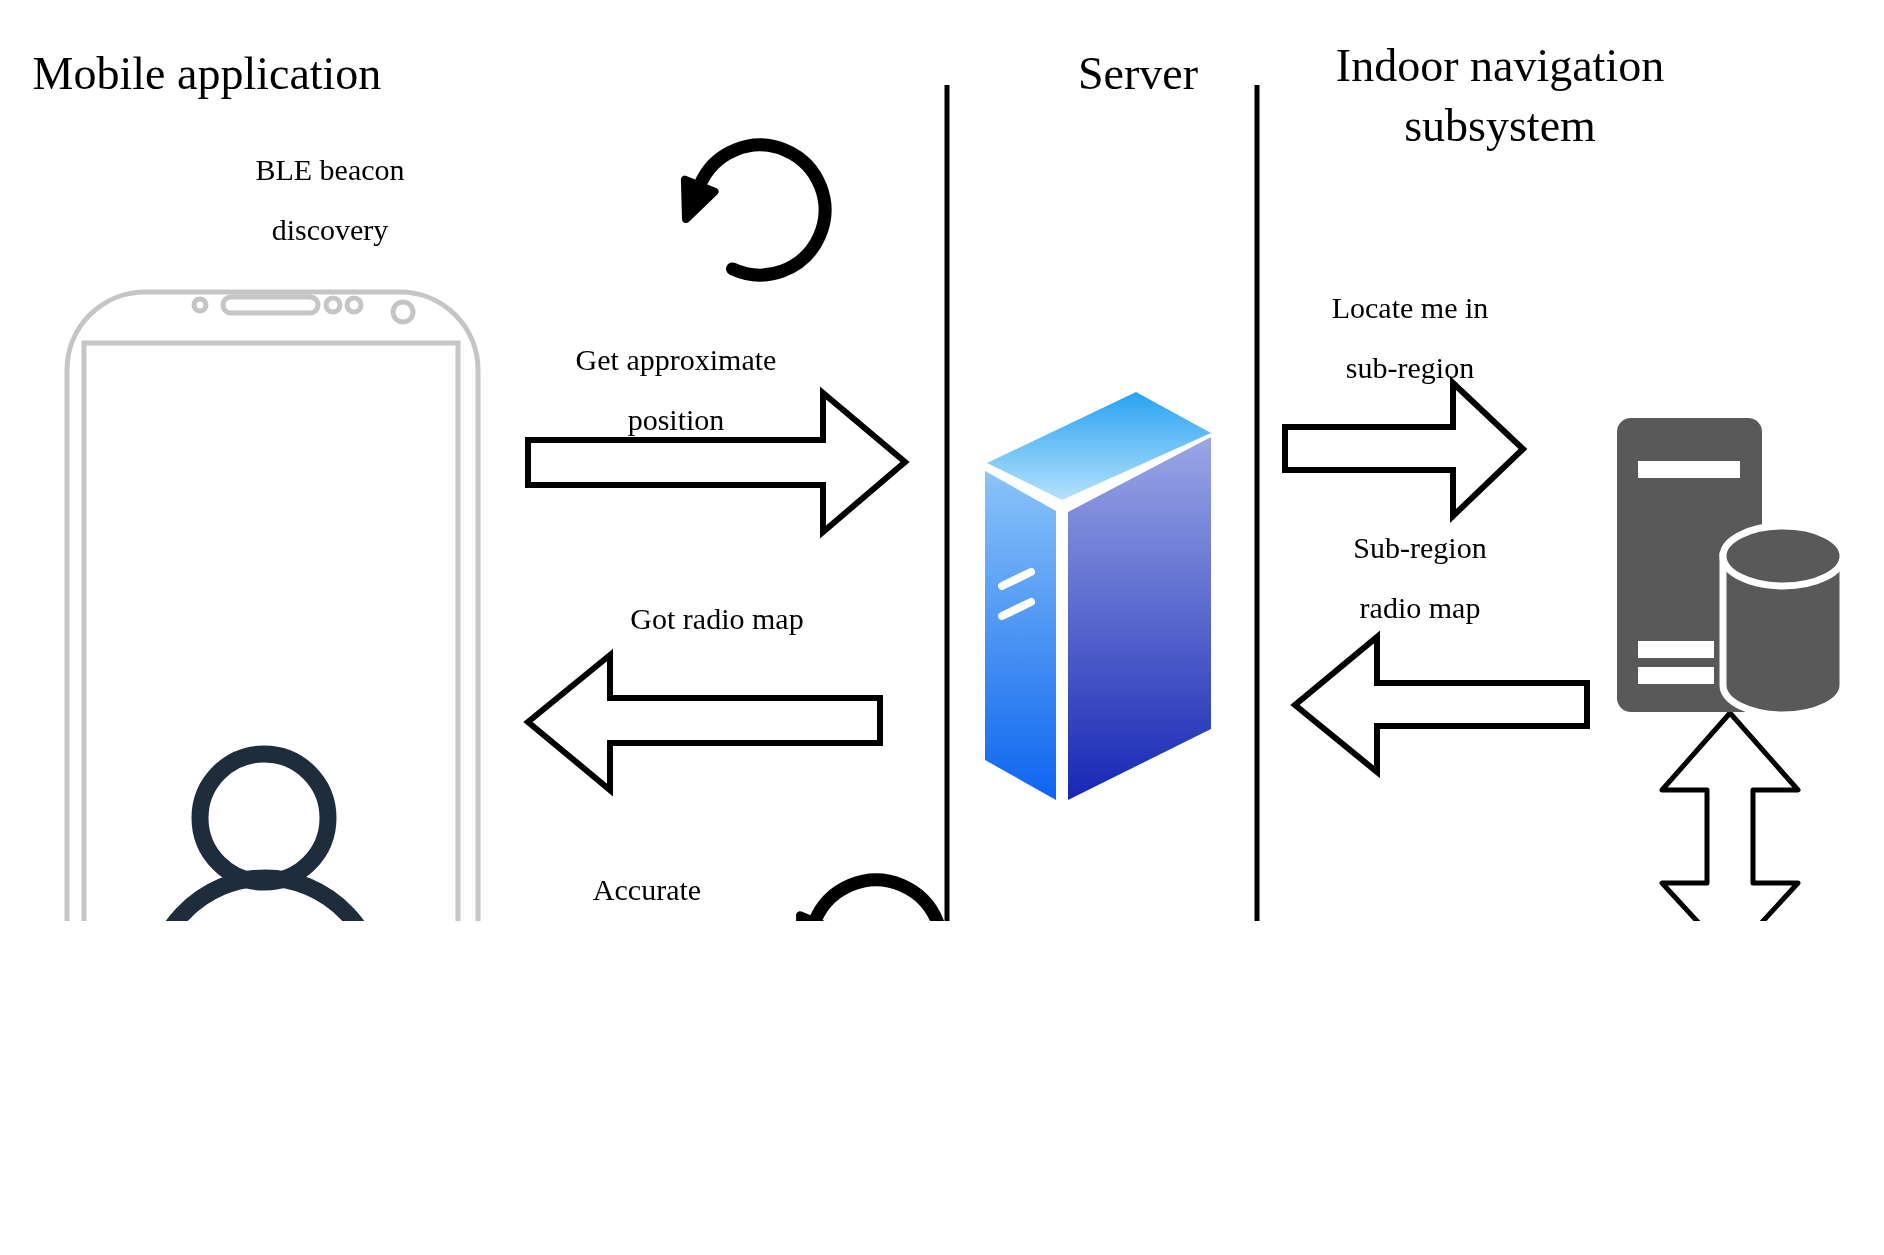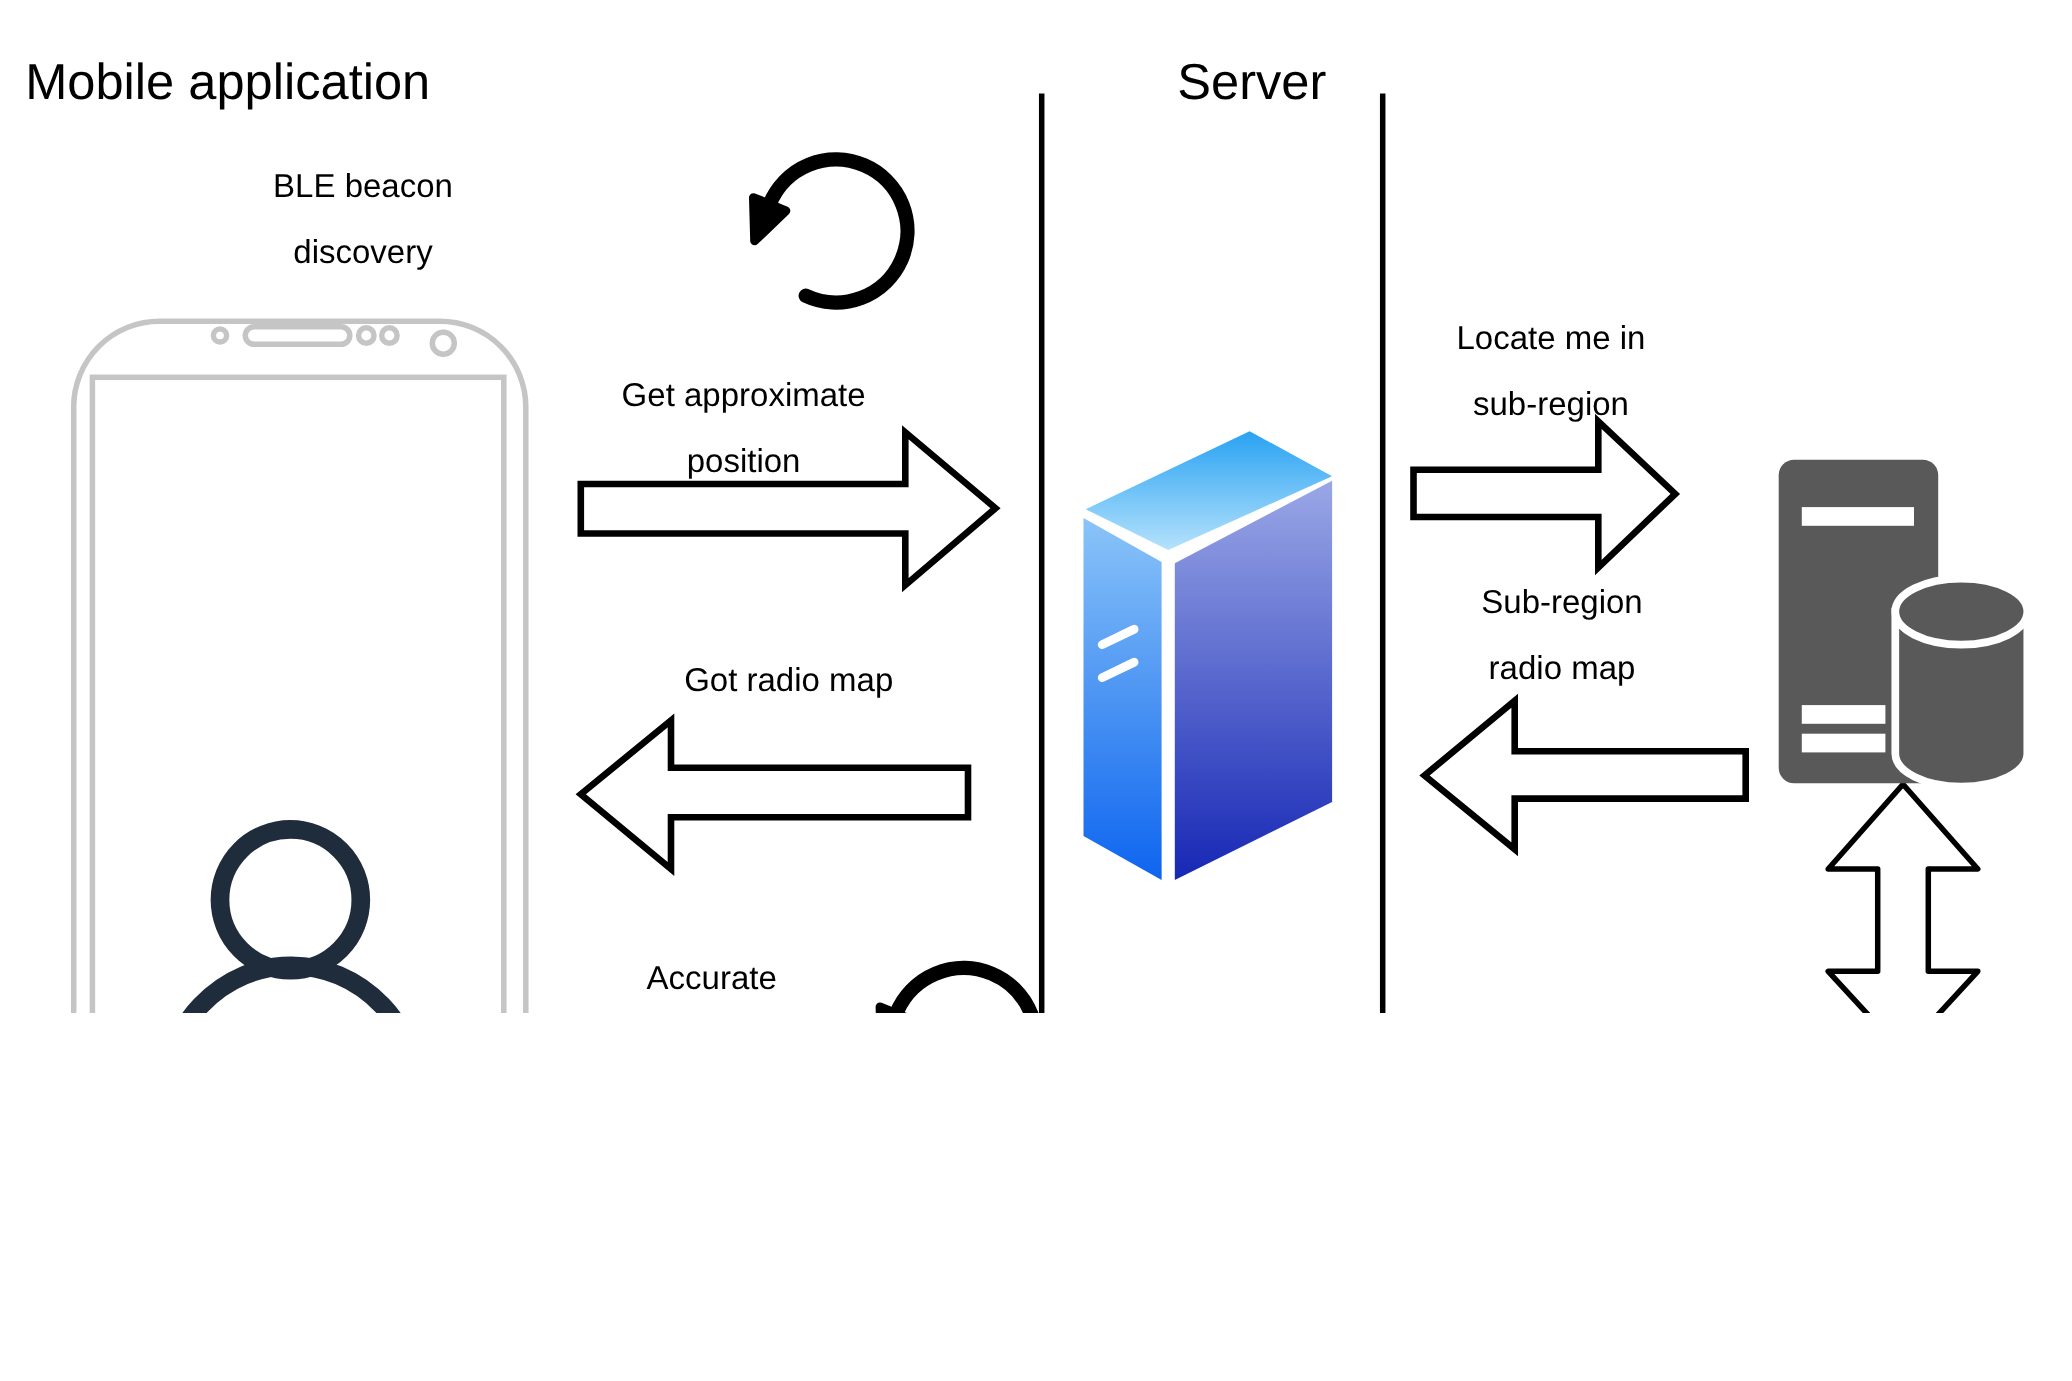--- a/index.html
+++ b/index.html
@@ -1,20 +1,20 @@
 <!DOCTYPE html>
 <html><head>
 <meta charset="utf-8">
 <style>
   html,body{margin:0;padding:0;background:#ffffff;}
   #canvas{
     position:relative;
     width:1884px;height:921px;
     background:#ffffff;
-    font-family:Liberation Sans, sans-serif;
+    font-family:Liberation Serif, serif;
     overflow:hidden;
   }
   #figure-svg{position:absolute;left:0;top:0;}
   .lbl{
     position:absolute;
     transform:translateX(-50%);
     text-align:center;
     white-space:pre-line;
     color:#000;
     font-size:30px;
@@ -105,20 +105,22 @@
     </g>
 
     <g fill="#fff" stroke="#000" stroke-width="11">
       <path d="M1643,988 V1100 A87,30 0 0 0 1817,1100 V988"></path>
       <ellipse cx="1730" cy="988" rx="87" ry="30"></ellipse>
     </g>
   </svg>
 
   <div class="lbl title" style="left:207px; top:44px;">Mobile application</div>
   <div class="lbl title" style="left:1138px; top:44px;">Server</div>
+  <div class="lbl title" style="left:1500px; top:36px;">Indoor navigation
+subsystem</div>
 
   <div class="lbl" style="left:330px; top:140px;">BLE beacon
 discovery</div>
   <div class="lbl" style="left:717px; top:589px;">Got radio map</div>
   <div class="lbl" style="left:676px; top:330px;">Get approximate
 position</div>
   <div class="lbl" style="left:647px; top:860px;">Accurate
 localization in
 sub-region</div>
   <div class="lbl" style="left:1410px; top:242px;margin-top:36px;">Locate me in

